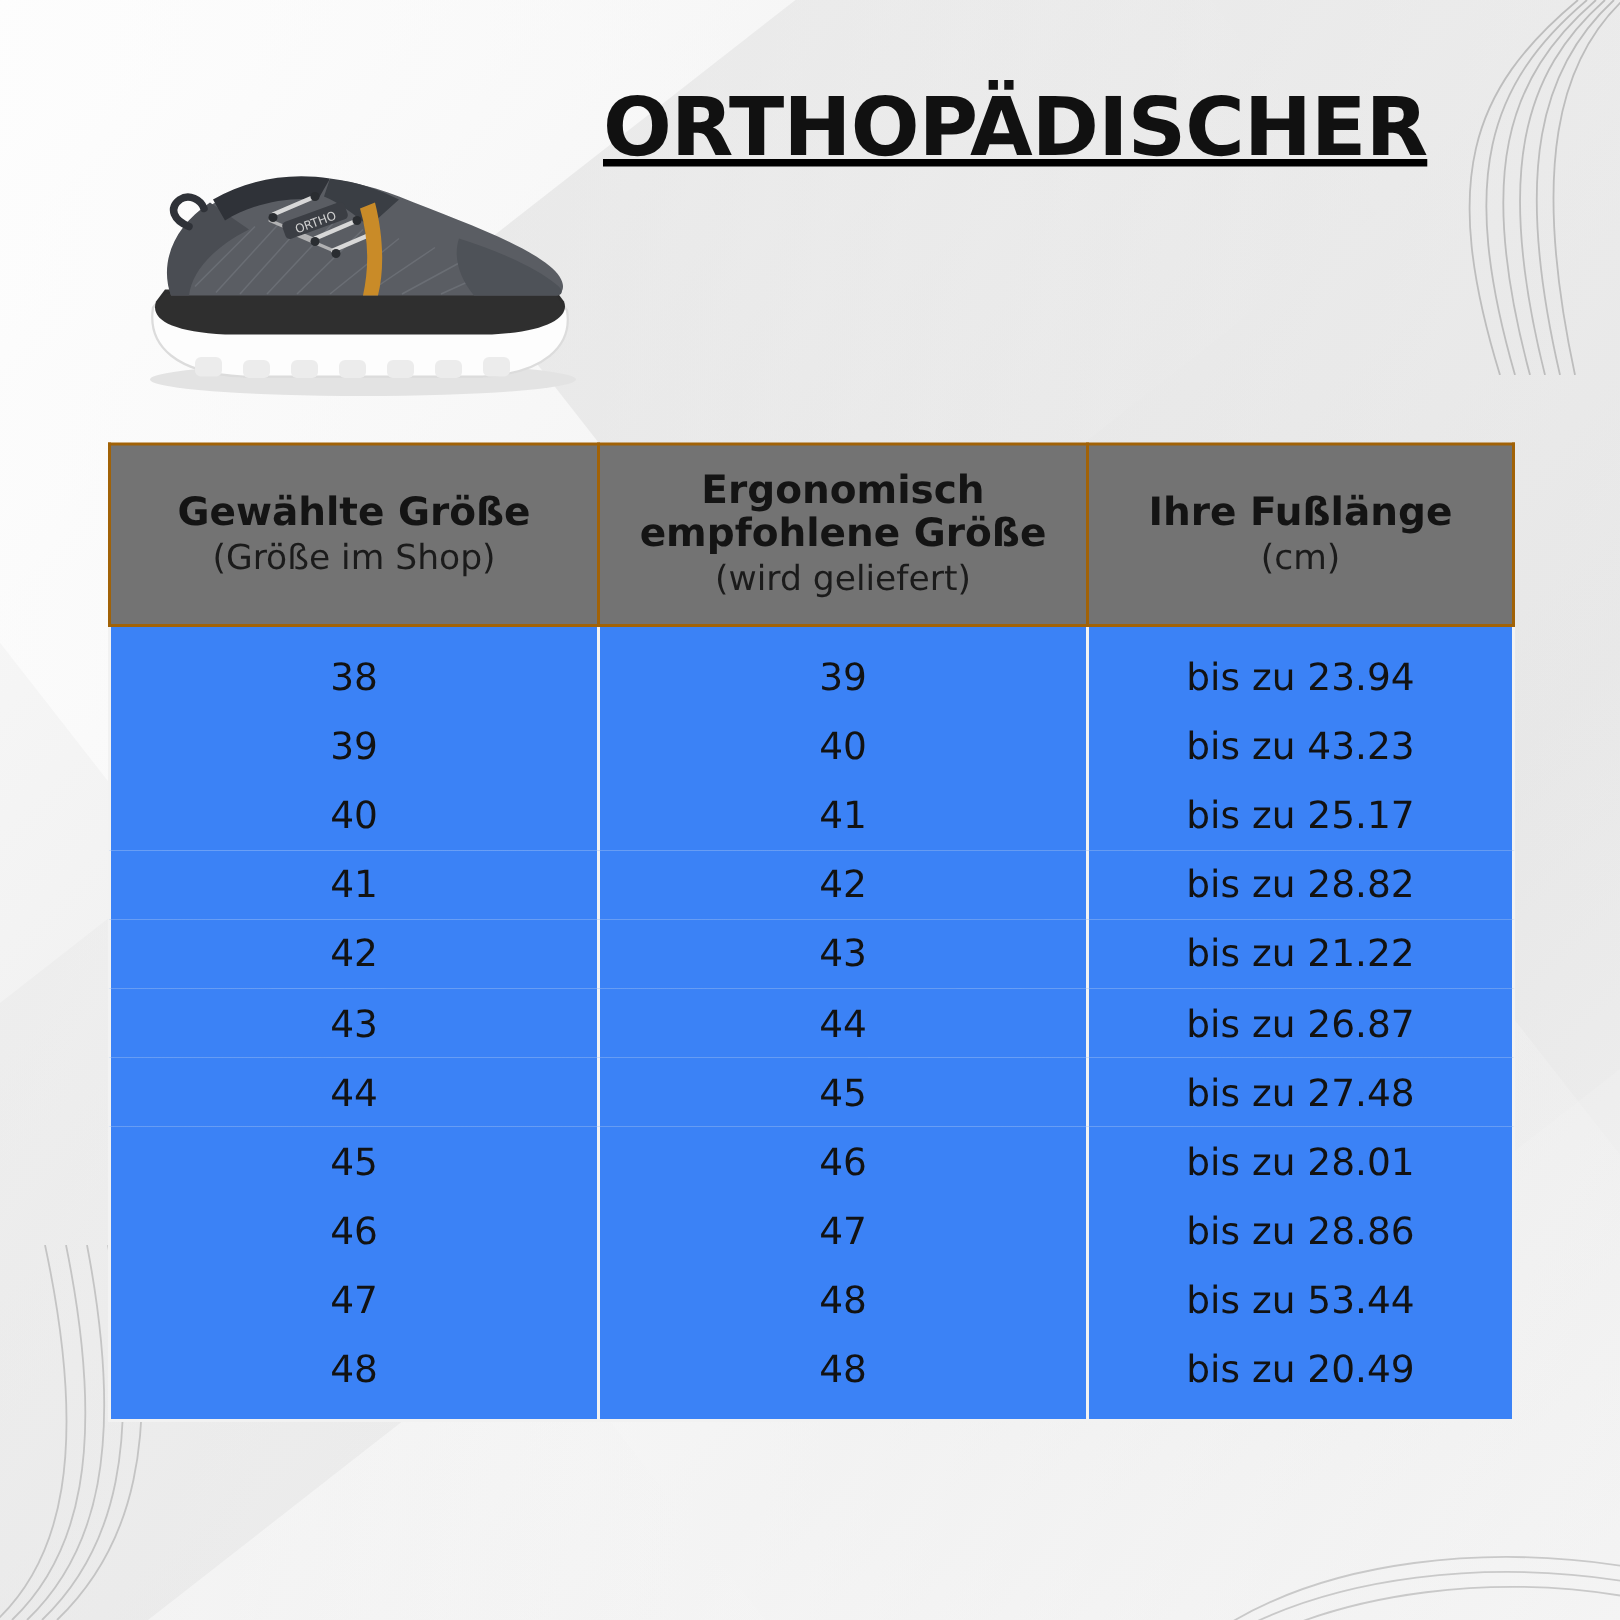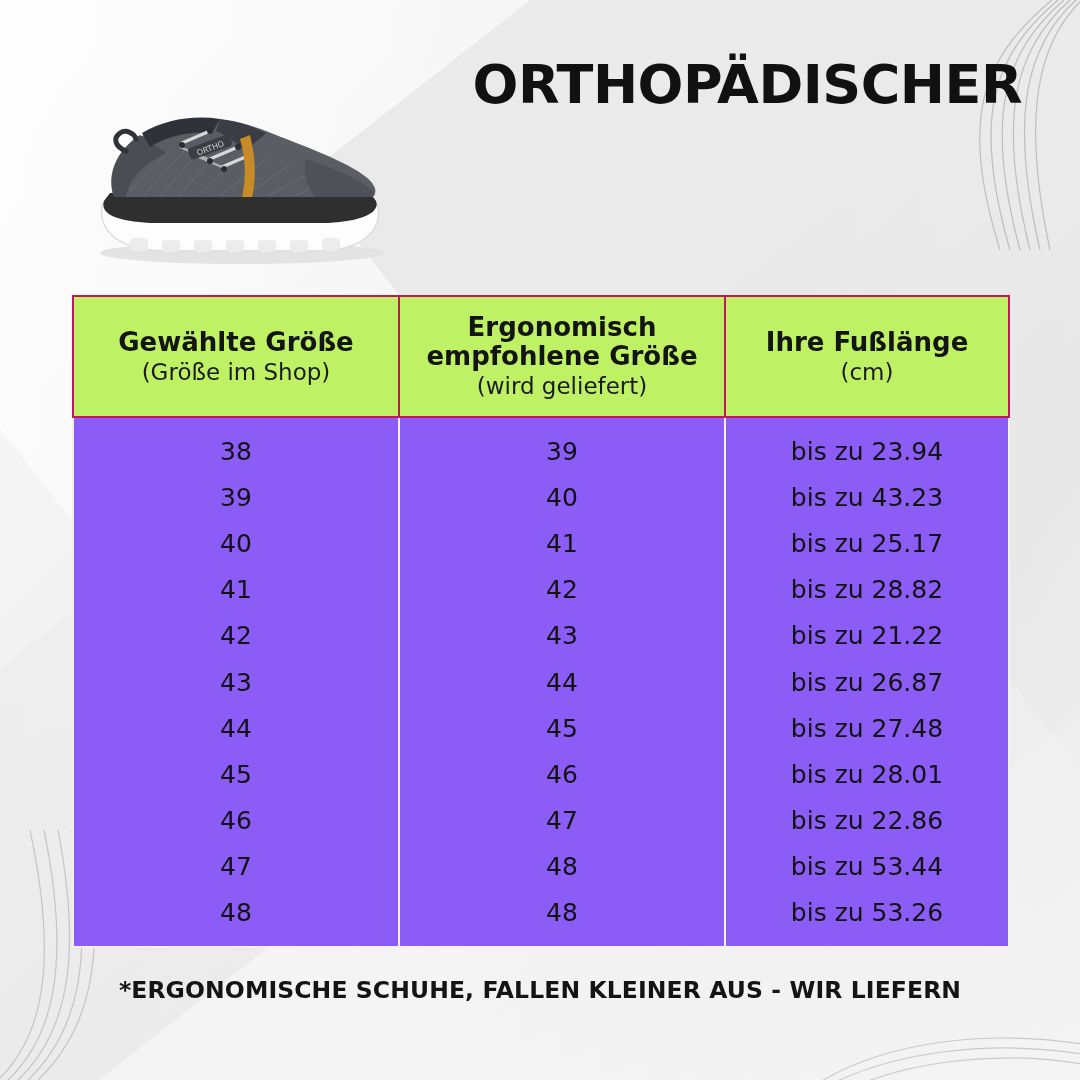--- a/index.html
+++ b/index.html
@@ -78,21 +78,22 @@
     left: 70px;
     top: 55px;
     width: 330px;
     height: 215px;
   }
   .title-block {
     position: absolute;
     right: 58px;
     top: 58px;
     width: 620px;
-    text-align: right;
+    text-align: left;
+    text-decoration: underline;
   }
   .title-line {
     font-family: "DejaVu Sans", sans-serif;
     font-weight: bold;
     font-size: 55px;
     line-height: 0.99;
     letter-spacing: -0.5px;
     color: #111;
     white-space: nowrap;
   }
@@ -107,22 +108,22 @@
     top: 295px;
     width: 936px;
     border-collapse: collapse;
     table-layout: fixed;
   }
   .table col.c1 { width: 326px; }
   .table col.c2 { width: 326px; }
   .table col.c3 { width: 284px; }
 
   .table th {
-    background: #bef264;
-    border: 2px solid #be185d;
+    background: #737373;
+    border: 2px solid #a16207;
     height: 119px;
     vertical-align: middle;
     padding: 0 10px;
   }
   .th-main {
     font-family: "DejaVu Sans", sans-serif;
     font-weight: bold;
     font-size: 26px;
     color: #141414;
     line-height: 1.12;
@@ -130,21 +131,21 @@
   .th-sub {
     font-family: "DejaVu Sans", sans-serif;
     font-weight: normal;
     font-size: 23px;
     color: #1b1b1b;
     line-height: 1.15;
     margin-top: 2px;
   }
 
   .table td {
-    background: #8b5cf6;
+    background: #3b82f6;
     border-left: 2px solid #f2f2f2;
     border-right: 2px solid #f2f2f2;
     height: 46.2px;
     text-align: center;
     vertical-align: middle;
     font-family: "DejaVu Sans", sans-serif;
     font-size: 25px;
     color: #121212;
     padding: 0;
   }
@@ -350,30 +351,29 @@
       <td>bis zu 27.48</td>
     </tr>
     <tr>
       <td>45</td>
       <td>46</td>
       <td>bis zu 28.01</td>
     </tr>
     <tr>
       <td>46</td>
       <td>47</td>
-      <td>bis zu 22.86</td>
+      <td>bis zu 28.86</td>
     </tr>
     <tr>
       <td>47</td>
       <td>48</td>
       <td>bis zu 53.44</td>
     </tr>
     <tr>
       <td>48</td>
       <td>48</td>
-      <td>bis zu 53.26</td>
+      <td>bis zu 20.49</td>
     </tr>
   </tbody>
 </table>
 
 <div class="footnote">
-  <div>*ERGONOMISCHE SCHUHE, FALLEN KLEINER AUS - WIR LIEFERN</div>
 </div>
 
 </body></html>

